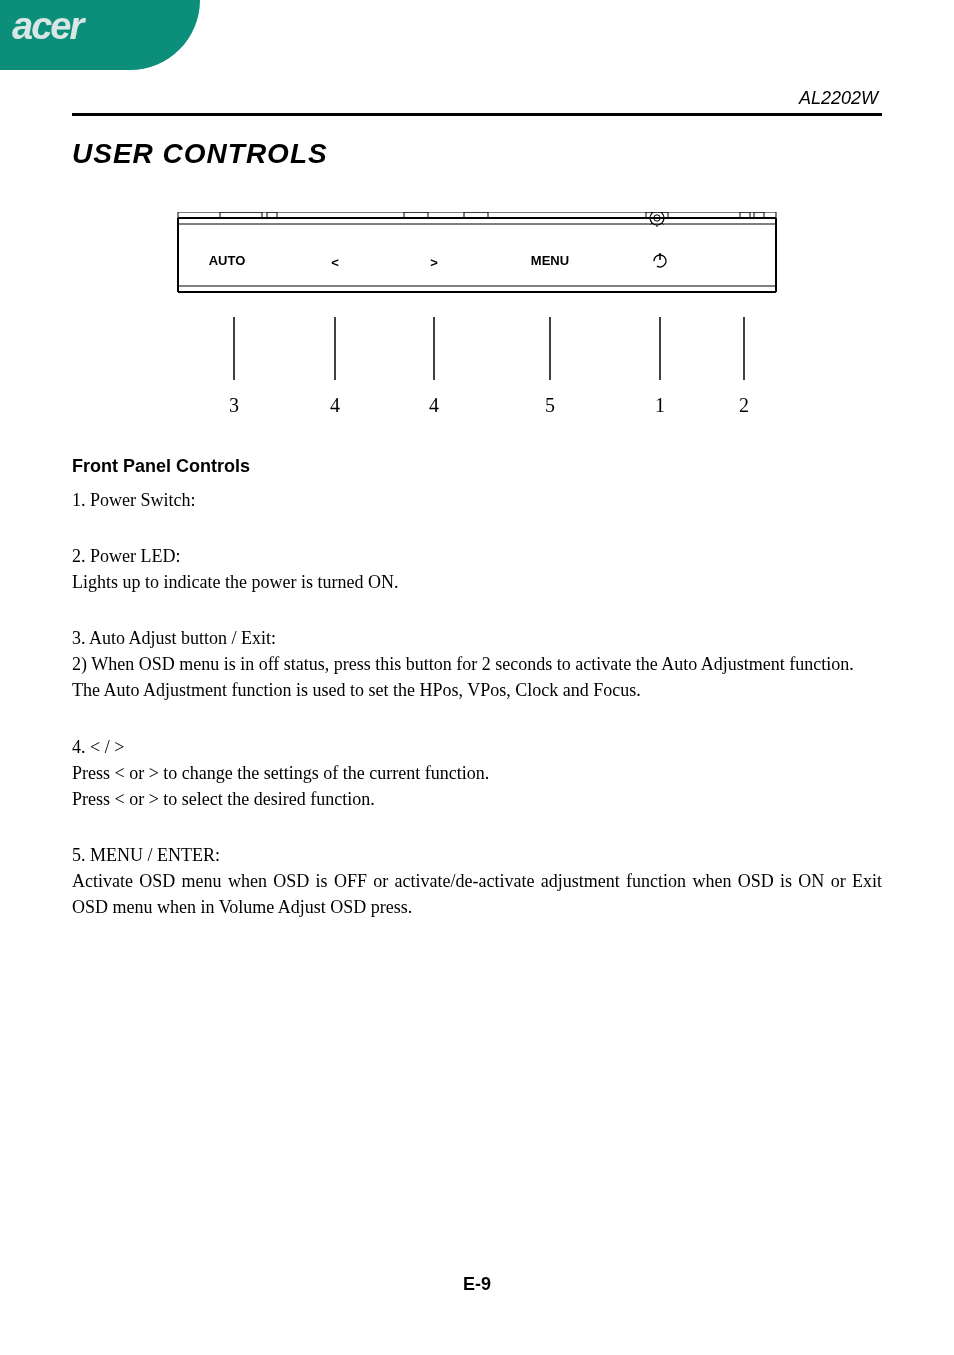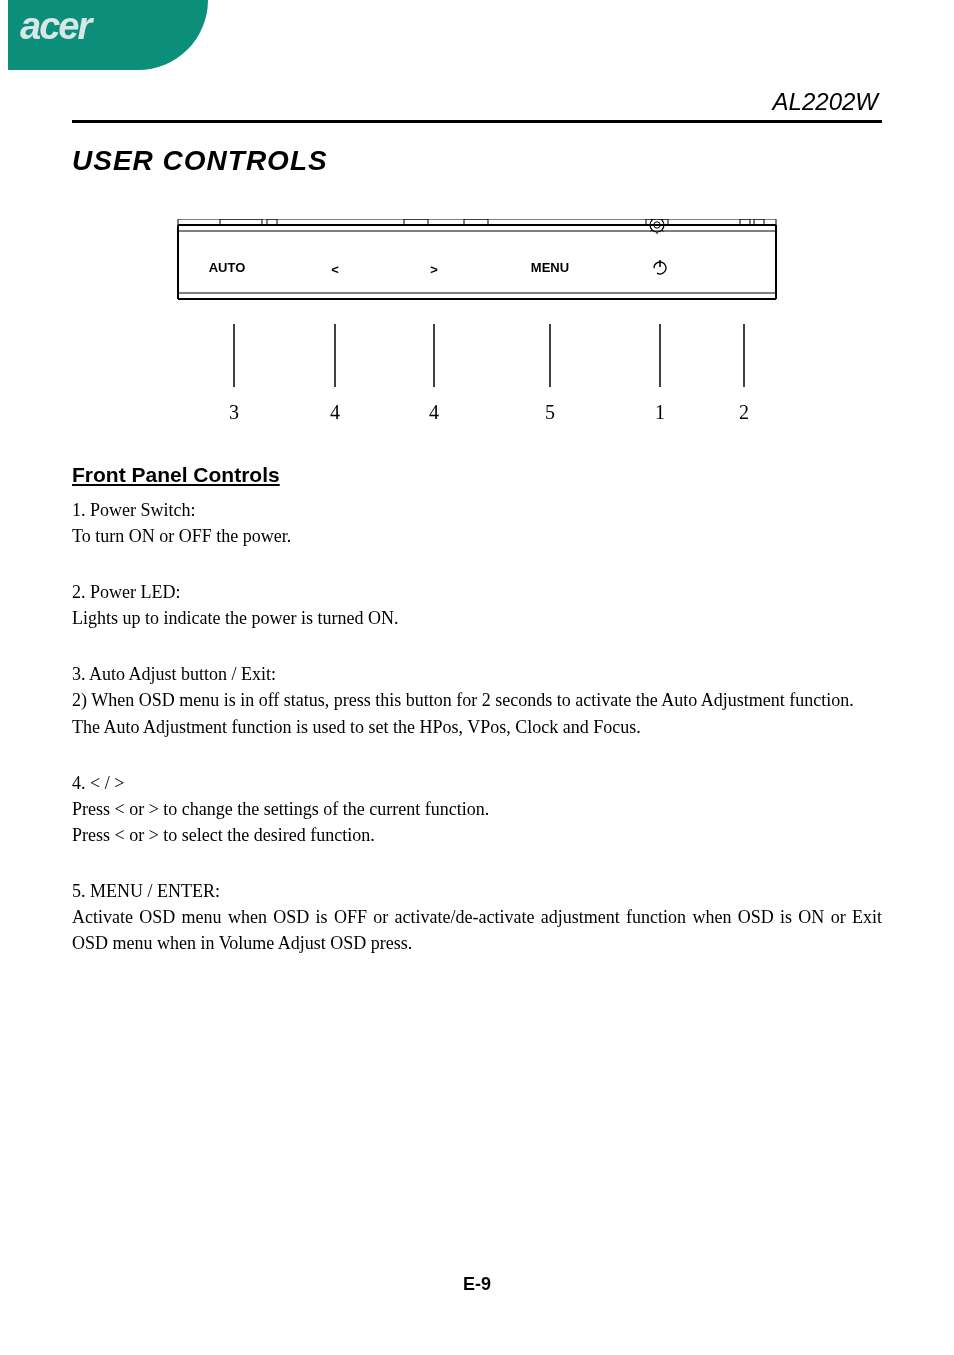--- a/index.html
+++ b/index.html
@@ -7,21 +7,21 @@
       width: 954px;
       height: 1355px;
       background: #fff;
       font-family: "Times New Roman", Times, serif;
       position: relative;
       color: #000;
     }
     .logo-badge {
       position: absolute;
       top: 0;
-      left: 8px;
+      left: 0;
       width: 200px;
       height: 90px;
       overflow: visible;
       padding-left: 20px;
     }
     .logo-bg {
       position: absolute;
       top: 0;
       left: 0;
       width: 200px;
@@ -43,21 +43,21 @@
     .content {
       position: absolute;
       top: 88px;
       left: 72px;
       width: 810px;
     }
     .model-row {
       text-align: right;
       font-style: italic;
       font-family: Arial, sans-serif;
-      font-size: 24px;
+      font-size: 18px;
       padding-right: 4px;
       padding-bottom: 4px;
     }
     .hr-thick {
       border: none;
       border-top: 3px solid #000;
       margin-bottom: 22px;
     }
     .title {
       font-family: Arial, sans-serif;
@@ -72,23 +72,22 @@
       width: 610px;
     }
     .panel-svg {
       display: block;
       width: 610px;
       height: 216px;
     }
     .subhead {
       font-family: Arial, sans-serif;
       font-weight: bold;
-      font-size: 21px;
+      font-size: 18px;
       margin-bottom: 10px;
-      text-decoration: underline;
     }
     .section { margin-bottom: 30px; }
     .para {
       font-size: 18px;
       line-height: 1.45;
       text-align: justify;
     }
     .page-num {
       position: absolute;
       bottom: 60px;
@@ -189,21 +188,20 @@
       <text class="panel-num" x="378" y="200">5</text>
       <text class="panel-num" x="488" y="200">1</text>
       <text class="panel-num" x="572" y="200">2</text>
     </svg>
   </div>
 
   <div class="subhead">Front Panel Controls</div>
 
   <div class="section">
     <div class="para">1.  Power Switch:</div>
-    <div class="para">To turn ON or OFF the power.</div>
   </div>
 
   <div class="section">
     <div class="para">2.  Power LED:</div>
     <div class="para">Lights up to indicate the power is turned ON.</div>
   </div>
 
   <div class="section">
     <div class="para">3.  Auto Adjust button / Exit:</div>
     <div class="para">2) When OSD menu is in off status, press this button for 2 seconds to activate the Auto Adjustment function.</div>

